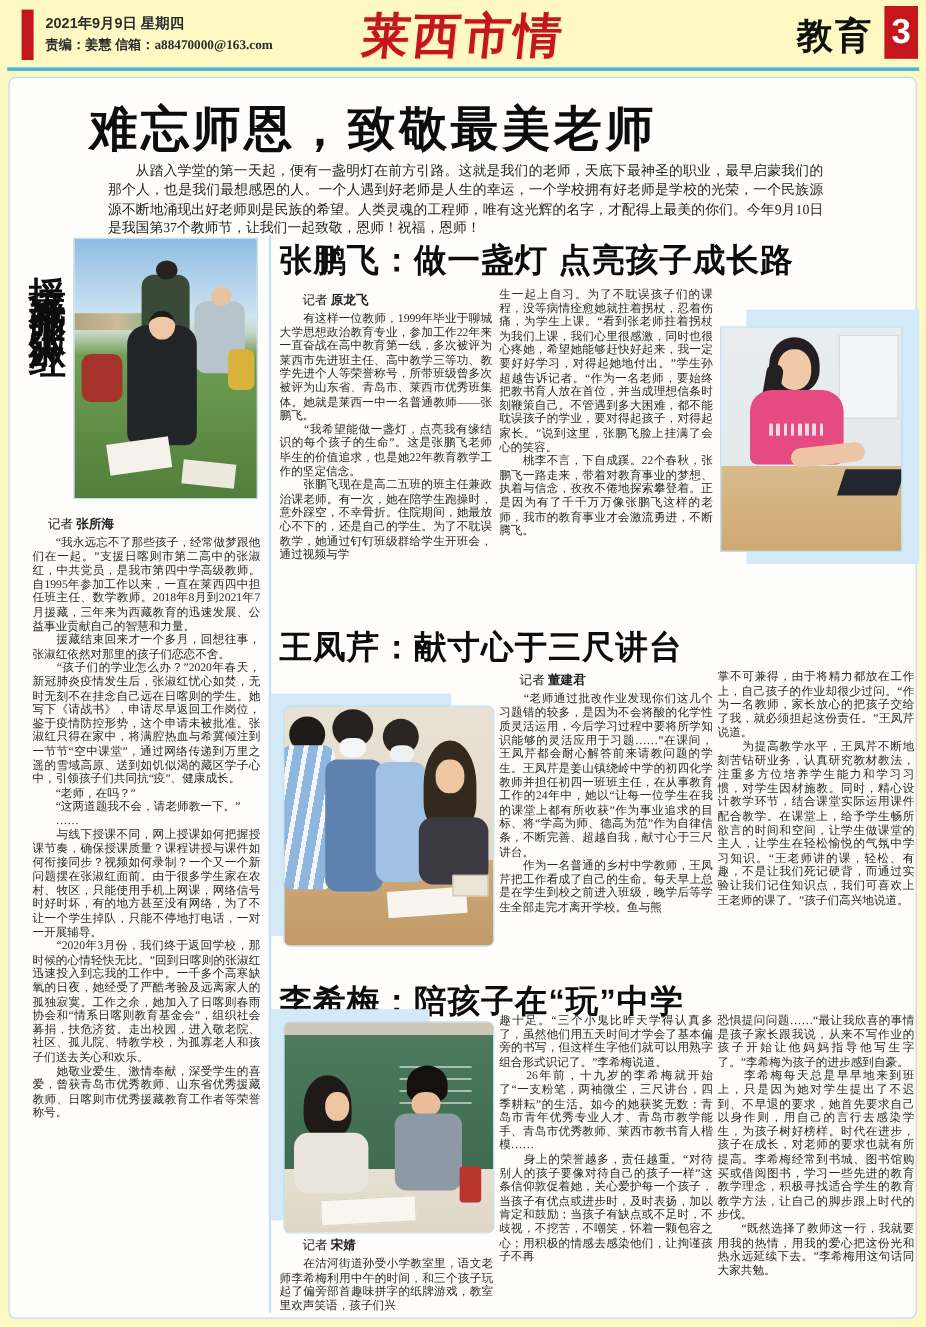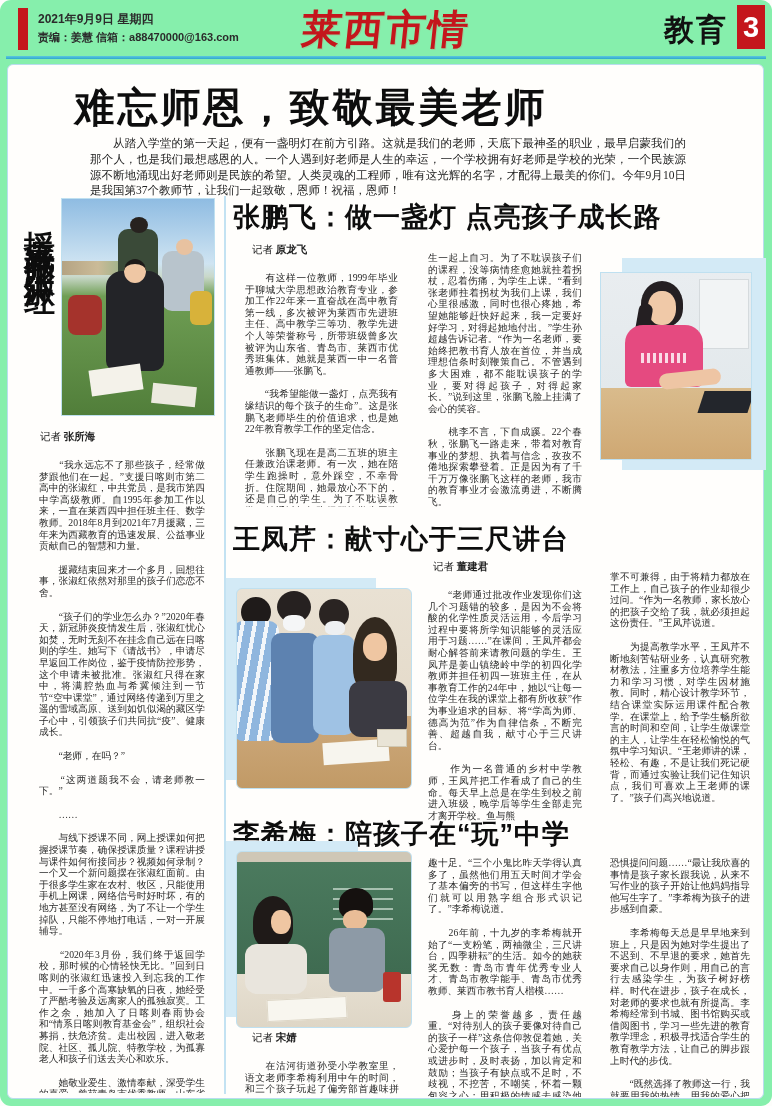--- a/index.html
+++ b/index.html
@@ -1,37 +1,37 @@
 <!DOCTYPE html>
 <html><head>
 <meta charset="utf-8">
 <style>
   * { margin:0; padding:0; box-sizing:border-box; }
   html,body { width:772px; height:1106px; background:#fdfdfb; font-family:"Liberation Serif", serif; }
-  #page { position:relative; width:772px; height:1106px; overflow:hidden; background:#86efac;border-radius:11px; }
+  #page { position:relative; width:772px; height:1106px; overflow:hidden; background:#fef9c3; }
 
   
   .red-bar { position:absolute; left:18px; top:8px; width:10px; height:42px; background:#c4161c; }
   .hdr-date { position:absolute; left:38px; top:11px; font-size:12px; font-weight:700; color:#2b2b2b; font-family:"Liberation Sans",sans-serif; }
-  .hdr-editor { position:absolute; left:38px; top:30px; font-size:11px; font-weight:700; color:#2b2b2b; font-family:Liberation Sans, sans-serif; }
+  .hdr-editor { position:absolute; left:38px; top:30px; font-size:11px; font-weight:700; color:#2b2b2b; font-family:Liberation Serif, serif; }
   .masthead { position:absolute; left:276px; top:2px; width:220px; text-align:center; font-size:40px; font-weight:900; color:#c4161c; font-family:"Liberation Serif",serif; transform:skewX(-6deg); letter-spacing:2px; text-shadow:1px 1px 0 #d9635f33; }
   .hdr-section { position:absolute; left:664px; top:10px; font-size:30px; font-weight:900; color:#111; font-family:"Liberation Sans",sans-serif; letter-spacing:2px; }
   .page-num { position:absolute; left:737px; top:5px; width:28px; height:44px; background:#c4161c; color:#fff; font-size:29px; font-weight:900; font-family:"Liberation Sans",sans-serif; display:flex; align-items:center; justify-content:center; }
   .cyan-rule { position:absolute; left:6px; top:56px; width:760px; height:3px; background:linear-gradient(#5cc6e0,#2fa9cc); }
 
   
   .frame { position:absolute; left:7px; top:64px; width:757px; height:1035px; border:1px solid #b9dcee; border-radius:6px; background:#fffefc; }
 
   
   .headline { position:absolute; left:0; top:80px; width:622px; text-align:center; font-size:40px; font-weight:900; color:#0d0d0d; letter-spacing:3px; font-family:"Liberation Sans",sans-serif; }
   .intro { position:absolute; left:90px; top:136px; width:596px; font-size:11.5px; line-height:15.8px; color:#222; text-align:justify; text-indent:2em; }
 
   
   .col { position:absolute; overflow:hidden; color:#282828; font-size:9.7px; line-height:11.6px; }
-  .col p { text-align:justify; margin:12px; }
+  .col p { text-align:justify; margin:0; }
   .reporter { position:absolute; font-size:10.5px; color:#222; }
   .reporter b { font-family:"Liberation Sans",sans-serif; }
 
   .art-title { position:absolute; text-align:left; font-size:27px; font-weight:900; color:#0d0d0d; letter-spacing:1px; font-family:"Liberation Sans",sans-serif; }
 
   .v-divider { position:absolute; left:224px; top:196px; width:2px; height:898px; background:#c3e2f2; }
 
   
   .v-title { position:absolute; left:18px; top:206px; height:320px; writing-mode:vertical-rl; font-size:31px; font-weight:900; color:#0d0d0d; letter-spacing:9px; font-family:"Liberation Sans",sans-serif; }
 

